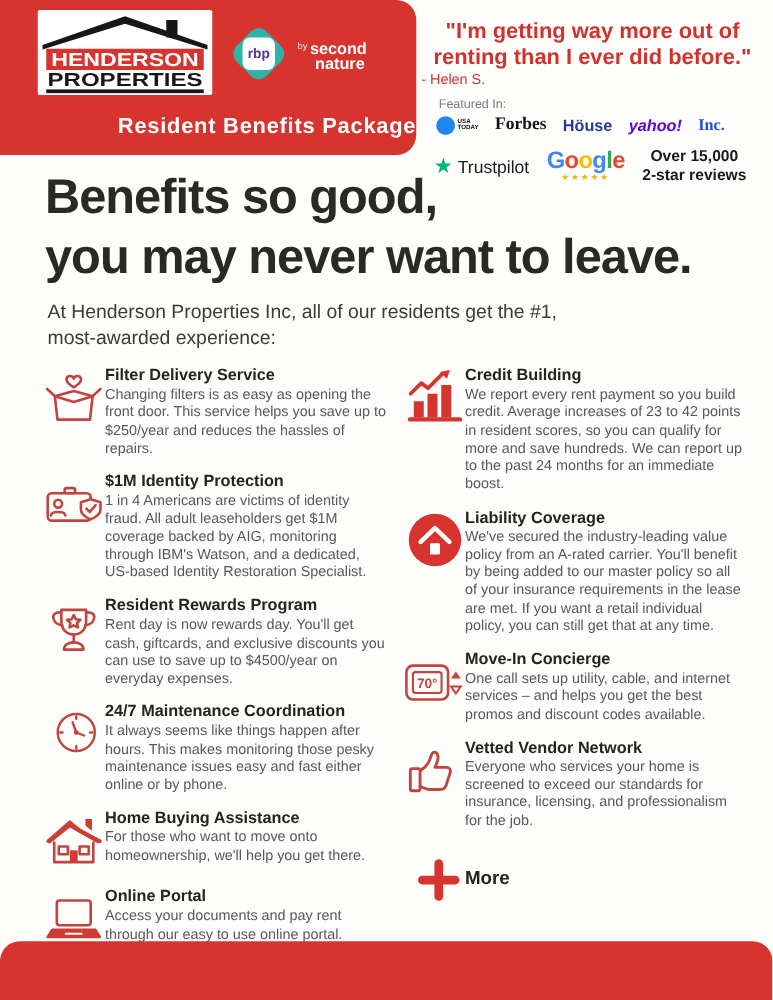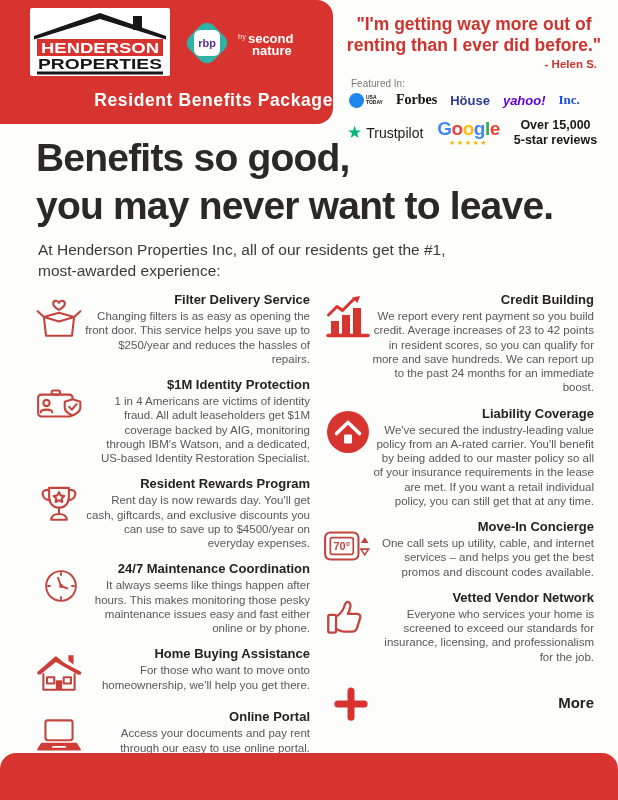--- a/index.html
+++ b/index.html
@@ -31,21 +31,21 @@
   .banner-title{
     text-align:right;color:#fff;font-weight:bold;font-size:17.5px;
     letter-spacing:.6px;margin-top:14px;
   }
   
   .right-head{position:absolute;left:337px;top:14px;width:274px;}
   .quote{
     color:#cf332e;font-weight:bold;font-size:17.5px;line-height:1.18;
     text-align:center;white-space:nowrap;
   }
-  .attr{color:#cf332e;font-weight:bold;font-size:11.5px;text-align:right;padding-right:14px;margin-top:3px;}
+  .attr{color:#cf332e;font-weight:normal;font-size:11.5px;text-align:left;padding-right:14px;margin-top:3px;}
   .featured-label{color:#7a7a7a;font-size:10px;margin:8px 0 3px 14px;}
   .press-row{display:flex;align-items:center;gap:13px;margin-left:12px;}
   .usat{display:flex;align-items:center;gap:2px;}
   .usat-circle{width:15px;height:15px;border-radius:50%;background:#1f86f0;}
   .usat-txt{font-size:5px;font-weight:bold;color:#111;line-height:1.1;}
   .forbes{font-family:"Liberation Serif",serif;font-weight:bold;font-size:14px;color:#111;}
   .house{font-weight:bold;font-size:13px;color:#2b3990;}
   .yahoo{font-weight:bold;font-style:italic;font-size:13px;color:#5f01d1;}
   .inc{font-family:"Liberation Serif",serif;font-weight:bold;font-size:13px;color:#1d4ed8;}
   .reviews-row{display:flex;align-items:center;gap:14px;margin:10px 0 0 10px;}
@@ -66,21 +66,21 @@
     position:absolute;left:38px;top:240px;width:440px;
     font-size:15.5px;color:#3c3a38;line-height:1.35;
   }
   
   .benefits{position:absolute;left:28px;top:292px;width:572px;display:flex;}
   .bcol{display:flex;flex-direction:column;}
   .bcol-left{width:288px;}
   .bcol-right{width:284px;}
   .benefit{display:flex;margin-bottom:11px;}
   .bicon{flex:0 0 56px;display:flex;justify-content:flex-end;align-items:flex-start;padding-top:2px;}
-  .btext{flex:1;padding-right:6px;text-align:right;}
+  .btext{flex:1;padding-right:6px;}
   .btitle{font-size:13px;font-weight:bold;color:#262220;margin:0 0 2px;}
   .bbody{font-size:11.5px;color:#58575a;line-height:1.24;margin:0;}
   .benefit-more{align-items:center;margin-top:6px;}
   .benefit-more .btitle{font-size:15px;margin:0;}
   
   .footer{
     position:absolute;left:0;right:0;bottom:0;height:47px;
     background:#d7342f;border-radius:16px 16px 0 0;
   }
   svg{display:block;}
@@ -138,21 +138,21 @@
       <span>Trustpilot</span>
     </span>
     <span class="google">
       <span class="google-word">
         <span class="g-b">G</span><span class="g-r">o</span><span class="g-y">o</span><span class="g-b">g</span><span class="g-g">l</span><span class="g-r">e</span>
       </span>
       <span class="g-stars">★★★★★</span>
     </span>
     <span class="reviews">
       <span>Over 15,000</span><br>
-      <span>5-star reviews</span>
+      <span>2-star reviews</span>
     </span>
   </div>
 </div>
 
 <div class="headline">
   <div>Benefits so good,</div>
   <div>you may never want to leave.</div>
 </div>
 <div class="intro">At Henderson Properties Inc, all of our residents get the #1, most-awarded experience:</div>
 

